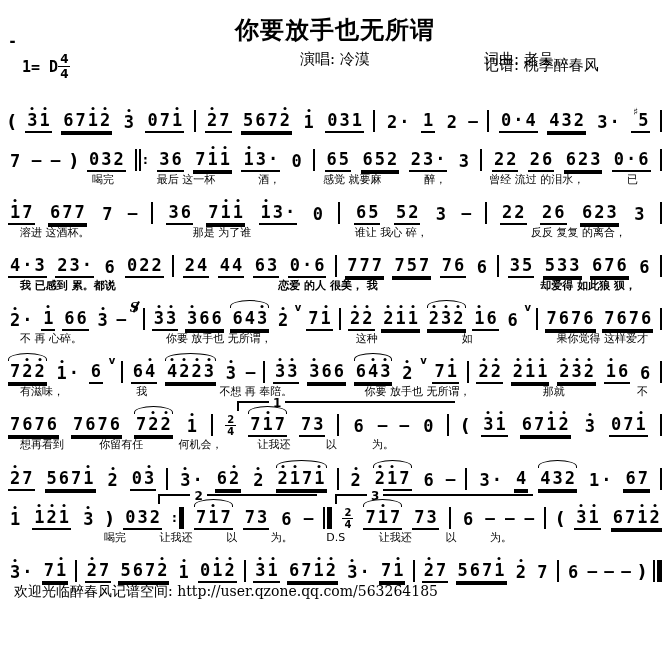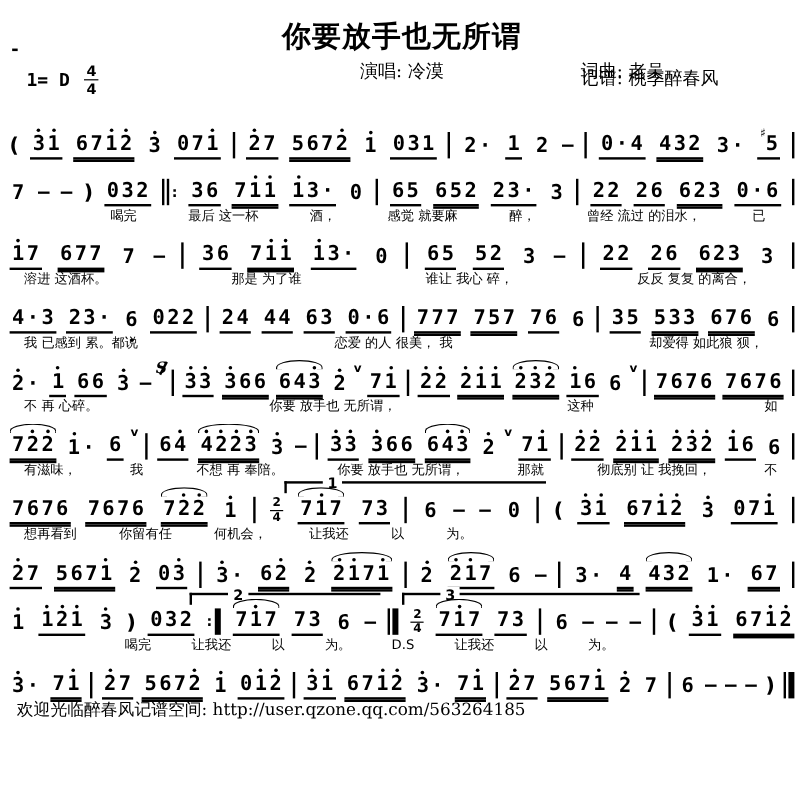--- a/index.html
+++ b/index.html
@@ -2,21 +2,21 @@
 <html><head>
 <meta charset="utf-8">
 <style>
   html,body{margin:0;padding:0;background:#fff;}
   .page{position:relative;width:670px;height:656px;background:#fff;color:#000;
         font-family:"DejaVu Sans",sans-serif;overflow:hidden;box-sizing:border-box;padding:0 8px;}
   .stray{position:absolute;left:8px;top:32px;font:bold 15px "DejaVu Sans Mono",monospace;}
   h1{margin:14px 0 2px;text-align:center;font-size:24px;font-weight:bold;letter-spacing:1px;
      font-family:"DejaVu Sans",sans-serif;}
   .meta{position:relative;height:46px;font-family:"DejaVu Serif",serif;font-size:15px;}
-  .key{position:absolute;left:14px;top:4px;font:bold 15px "DejaVu Sans Mono",monospace;display:flex;align-items:center;gap:12px;}
+  .key{position:absolute;left:14px;top:4px;font:bold 15px "DejaVu Sans Mono",monospace;display:flex;align-items:center;gap:0;}
   .cr.sing{position:absolute;left:292px;top:2px;}
   .cr.writ{position:absolute;left:476px;top:2px;}
   .cr.note{position:absolute;left:476px;top:8px;}
   
   .ts{display:inline-flex;flex-direction:column;align-items:center;line-height:1.05;font-weight:bold;font-style:normal;}
   .ts i{font-style:normal;font:bold 12px "DejaVu Sans",sans-serif;padding:0 2px;}
   .ts i:first-child{border-bottom:1.5px solid #000;}
   .ts.inline i{font-size:10px;}
   
   #systems{margin-top:2px;}
@@ -45,21 +45,21 @@
   .bl i{display:block;width:2px;height:22px;background:#000;}
   .bl i.k{width:5px;}
   .bl b{font:bold 12px "DejaVu Sans",sans-serif;line-height:1;}
   .volta{position:absolute;top:-6px;height:8px;border-top:2px solid #000;border-left:2px solid #000;}
   .volta b{position:absolute;top:-7px;left:30px;background:#fff;padding:0 4px;font:bold 12px "DejaVu Sans",sans-serif;}
   .lyr{display:flex;justify-content:space-between;font-size:11px;margin-top:2px;line-height:1.1;
        font-family:"DejaVu Sans",sans-serif;}
   
   .sys.s1 .lyr{padding-left:84px;padding-right:24px;}
   .sys.s2 .lyr{padding-left:12px;padding-right:36px;}
-  .sys.s3 .lyr{padding-left:12px;padding-right:26px;}
+  .sys.s3 .lyr{padding-left:12px;padding-right:26px;font-weight:bold;}
   .sys.s4 .lyr{padding-left:12px;padding-right:14px;}
   .sys.s5 .lyr{padding-left:12px;padding-right:14px;}
   .sys.s6 .lyr{padding-left:12px;padding-right:268px;}
   .sys.s8 .lyr{padding-left:96px;padding-right:150px;}
   .footer{padding-left:6px;font:14px "DejaVu Serif",serif;}
 </style>
 </head>
 <body>
 
 <div class="page">
@@ -504,20 +504,21 @@
           </span>
           <span class="bl">
             <i></i>
           </span>
         </div>
         <div class="lyr">
           <span>不 再 心碎。</span>
           <span>你要 放手也 无所谓，</span>
           <span>这种</span>
           <span>如</span>
+          <span>果你觉得 这样爱才</span>
         </div>
       </div>
       <div class="sys s5">
         <div class="notes">
           <span class="g u2 slur">
             <span class="n">7</span>
             <span class="n hi">2</span>
             <span class="n hi">2</span>
           </span>
           <span class="g">
@@ -597,21 +598,20 @@
           <span class="bl">
             <i></i>
           </span>
         </div>
         <div class="lyr">
           <span>有滋味，</span>
           <span>我</span>
           <span>不想 再 奉陪。</span>
           <span>你要 放手也 无所谓，</span>
           <span>那就</span>
-          <span>彻底别 让 我挽回，</span>
           <span>不</span>
         </div>
       </div>
       <div class="sys s6">
         <div class="volta" style="left: 35%; width: 33%;">
           <b>1</b>
         </div>
         <div class="notes">
           <span class="g u2">
             <span class="n">7</span>

